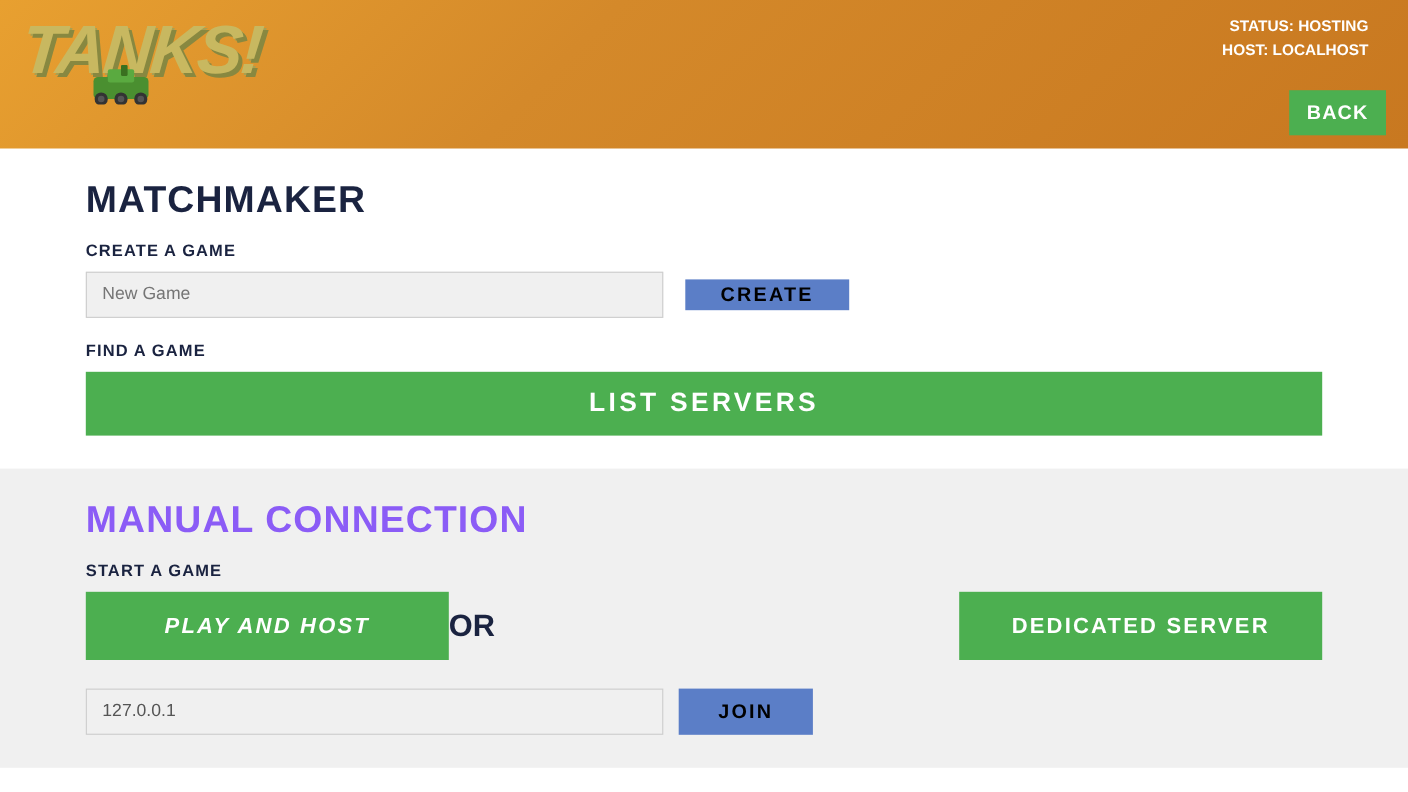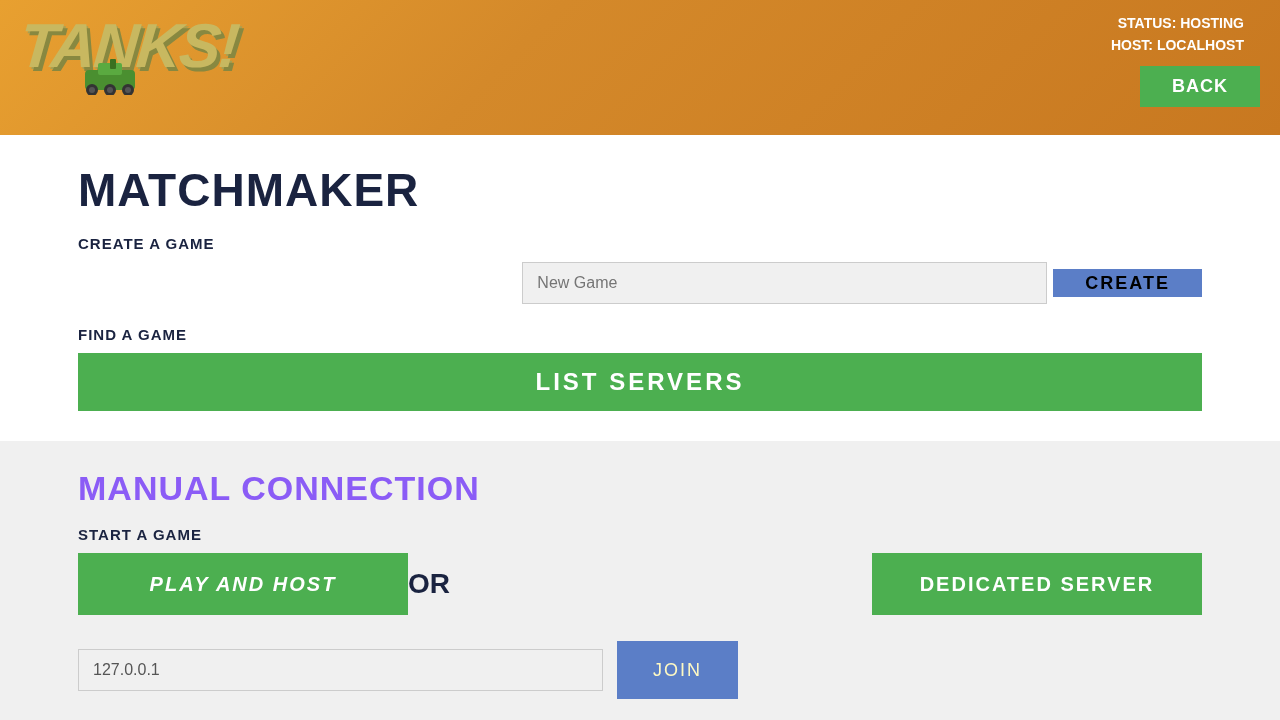--- a/index.html
+++ b/index.html
@@ -47,59 +47,58 @@
       top: 12px;
       text-align: right;
       color: #fff;
       font-weight: bold;
       font-size: 14px;
       line-height: 1.6;
     }
     .back-button {
       position: absolute;
       right: 20px;
-      bottom: 28px;
-      background: #4caf50;
-      color: #fff;
-      border: none;
-      padding: 10px 32px;
+      bottom: 12px;
+      background: #4caf50;
+      color: #fff;
+      border: none;
+      padding: 10px 16px;
       font-size: 18px;
       font-weight: 900;
       letter-spacing: 1px;
       cursor: pointer;
       text-transform: uppercase;
     }
 
     
     .main-section {
       background: #fff;
       padding: 28px 78px 30px 78px;
     }
     .section-title {
-      font-size: 46px;
+      font-size: 34px;
       font-weight: 900;
       color: #1a2340;
       text-transform: uppercase;
       margin-bottom: 18px;
       letter-spacing: 1px;
     }
     .sub-label {
       font-size: 15px;
       font-weight: 900;
       color: #1a2340;
       text-transform: uppercase;
       margin-bottom: 10px;
       letter-spacing: 1px;
     }
     .create-game-row {
       display: flex;
       align-items: center;
-      gap: 6px;
+      gap: 20px;
       margin-bottom: 22px;
-      justify-content: flex-end;
     }
     .game-name-input {
       flex: 1;
       max-width: 525px;
       height: 42px;
       border: 1px solid #ccc;
       background: #f0f0f0;
       padding: 0 14px;
       font-size: 16px;
       color: #888;
@@ -195,26 +194,26 @@
       height: 42px;
       border: 1px solid #ccc;
       background: #f0f0f0;
       padding: 0 14px;
       font-size: 16px;
       color: #555;
       outline: none;
     }
     .join-button {
       background: #5b7ec7;
-      color: #fef9c3;
-      border: none;
-      height: 58px;
+      color: #000000;
+      border: none;
+      height: 42px;
       padding: 0 36px;
       font-size: 18px;
-      font-weight: 400;
+      font-weight: 700;
       letter-spacing: 2px;
       cursor: pointer;
       text-transform: uppercase;
     }
   </style>
 </head>
 <body>
 
 <div class="header">
   <div class="header-logo">

